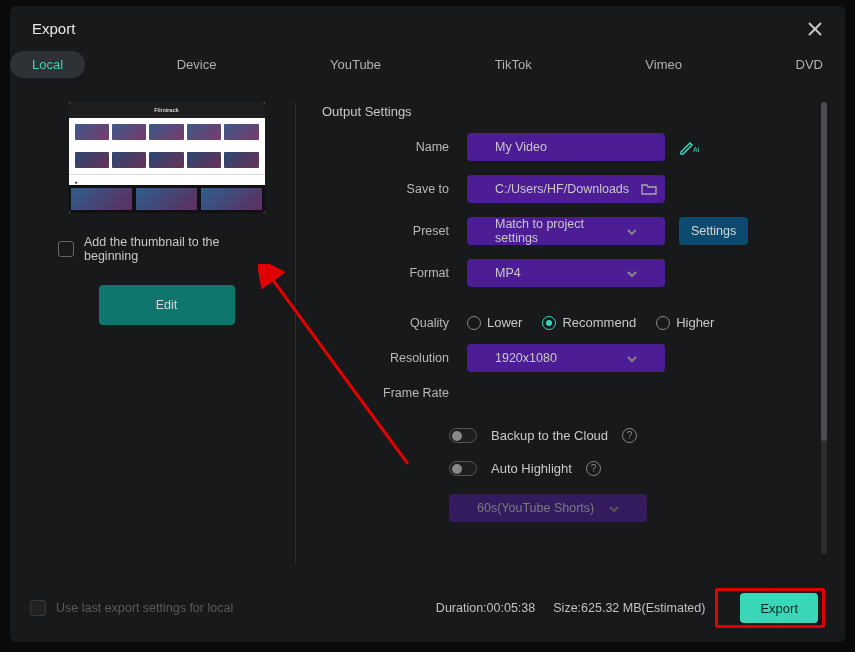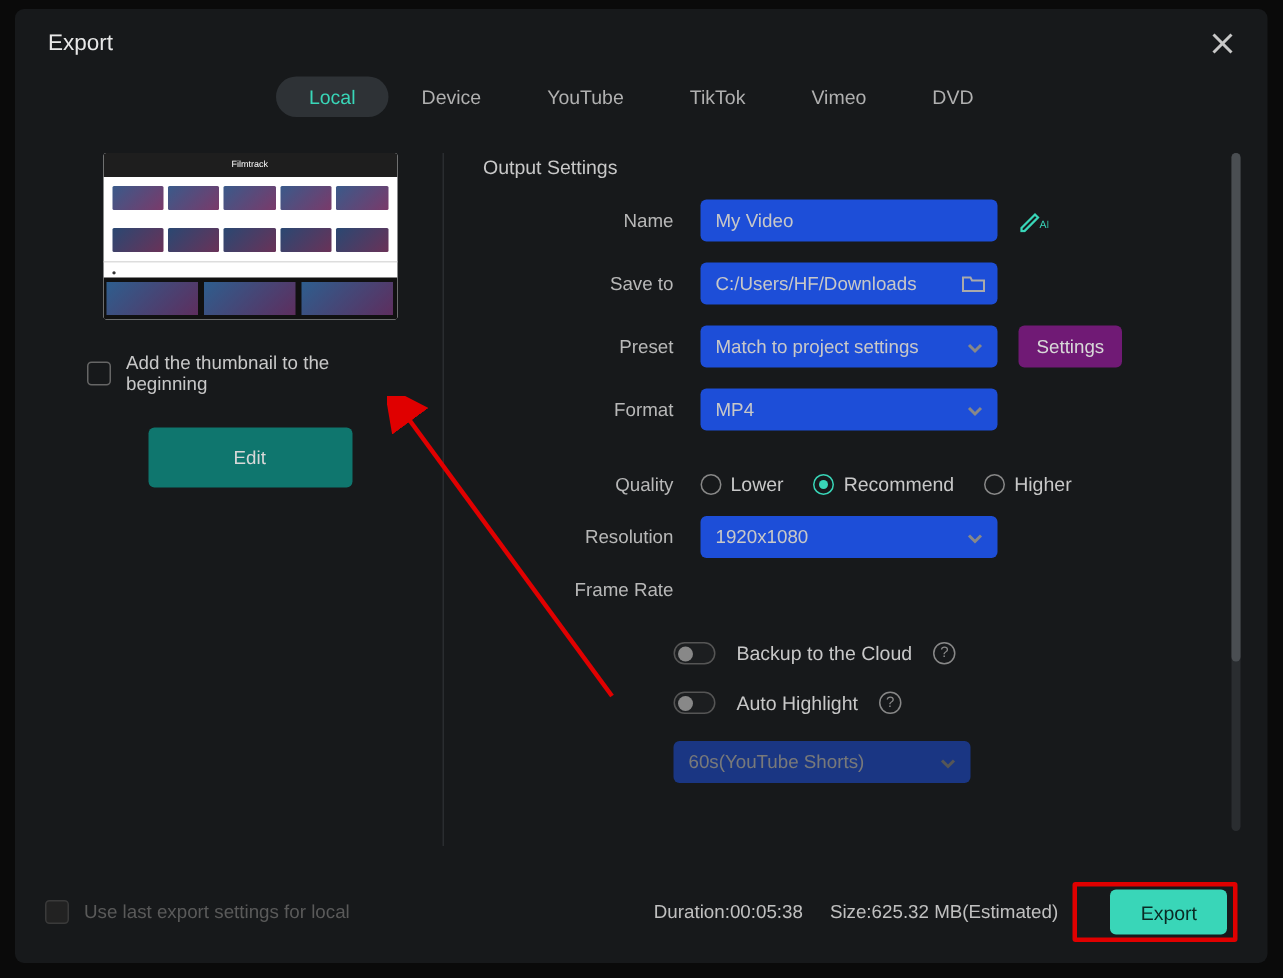--- a/index.html
+++ b/index.html
@@ -2,21 +2,21 @@
 <html><head>
 <meta charset="utf-8">
 <style>
   * { box-sizing: border-box; margin: 0; padding: 0; font-family: -apple-system, BlinkMacSystemFont, "Segoe UI", Arial, sans-serif; }
   body { width: 855px; height: 652px; background: #0a0a0a; color: #c8c8c8; font-size: 13px; position: relative; overflow: hidden; }
   .modal { position: absolute; inset: 6px 10px 10px 10px; background: #17191b; border-radius: 6px; display: flex; flex-direction: column; }
   .header { display: flex; justify-content: space-between; align-items: center; padding: 14px 22px 10px 22px; }
   .header h1 { font-size: 15px; font-weight: 500; color: #e8e8e8; }
   .close-icon { width: 16px; height: 16px; cursor: pointer; }
   .close-icon svg { width: 100%; height: 100%; stroke: #c8c8c8; stroke-width: 2; }
-  .tabs { display: flex; justify-content: center; gap: 0; padding: 4px 0 14px 0; }
+  .tabs { display: flex; justify-content: space-between; gap: 0; padding: 4px 0 14px 0; }
   .tab { padding: 6px 22px; border-radius: 14px; font-size: 13px; color: #b0b0b0; cursor: pointer; }
   .tab.active { background: #2e3236; color: #39d6b8; }
   .body { flex: 1; display: flex; padding: 0 20px 0 20px; gap: 0; overflow: hidden; }
   .left { width: 265px; padding: 10px 18px 0 26px; display: flex; flex-direction: column; align-items: center; }
   .thumb { width: 196px; height: 111px; background: #fff; border-radius: 2px; position: relative; overflow: hidden; }
   .thumb-top { height: 16px; background: #1e1e1e; display:flex; align-items:center; justify-content:center; font-size:6px; color:#fff; }
   .thumb-grid { padding: 6px; display: grid; grid-template-columns: repeat(5,1fr); gap:3px; }
   .thumb-cell { height: 16px; background: linear-gradient(135deg,#3a5a8a,#7a3a6a); border-radius:1px; }
   .thumb-row2 .thumb-cell { background: linear-gradient(135deg,#2a4872,#6a3258); }
   .thumb-text { padding: 4px 6px; font-size:5px; color:#333; border-top:1px solid #ddd; }
@@ -25,30 +25,30 @@
   .chkrow { display:flex; align-items:center; gap:10px; margin-top:22px; width:100%; padding-left:2px; }
   .chk { width:16px; height:16px; border:1.5px solid #666; border-radius:3px; cursor:pointer; flex-shrink:0; }
   .chk.disabled { border-color:#3a3a3a; background:#222; }
   .chkrow span { font-size:12.5px; color:#c8c8c8; }
   .edit-btn { margin-top:22px; width:136px; height:40px; background:#0f766e; border:none; border-radius:4px; color:#d8d8d8; font-size:12.5px; cursor:pointer; }
   .divider { width:1px; background:#2a2d30; margin:10px 0; }
   .right { flex:1; padding:12px 10px 0 26px; position:relative; }
   .section-title { font-size:13px; color:#c8c8c8; margin-bottom:14px; }
   .field { display:flex; align-items:center; margin-bottom:14px; }
   .field-label { width:145px; text-align:right; padding-right:18px; font-size:12.5px; color:#b8b8b8; }
-  .input, .select { height:28px; background:#1d4ed8; border:none; border-radius:4px; color:#c8c8c8; padding:0 10px; font-size:12.5px; }
+  .input, .select { height:28px; background:#4c1d95; border:none; border-radius:4px; color:#c8c8c8; padding:0 28px; font-size:12.5px; }
   .input { width:198px; }
   .select { width:198px; display:flex; align-items:center; justify-content:space-between; cursor:pointer; position:relative; }
   .select .chev { width:10px; height:10px; }
   .select .chev svg { stroke:#888; stroke-width:2; fill:none; }
   .select.disabled { opacity:.55; }
   .ai-icon { margin-left:14px; width:20px; height:16px; cursor:pointer; }
   .folder-icon { position:absolute; right:8px; top:6px; width:16px; height:16px; cursor:pointer; }
   .folder-wrap { position:relative; width:198px; }
-  .settings-btn { margin-left:14px; height:28px; padding:0 12px; background:#701a75; border:none; border-radius:4px; color:#d8d8d8; font-size:12.5px; cursor:pointer; }
+  .settings-btn { margin-left:14px; height:28px; padding:0 12px; background:#0c4a6e; border:none; border-radius:4px; color:#d8d8d8; font-size:12.5px; cursor:pointer; }
   .radios { display:flex; gap:20px; align-items:center; }
   .radio { display:flex; align-items:center; gap:6px; cursor:pointer; }
   .radio-circle { width:14px; height:14px; border:1.5px solid #888; border-radius:50%; display:flex; align-items:center; justify-content:center; }
   .radio.selected .radio-circle { border-color:#39d6b8; }
   .radio.selected .radio-dot { width:6px; height:6px; background:#39d6b8; border-radius:50%; }
   .gap { height:14px; }
   .toggle-row { display:flex; align-items:center; margin-bottom:18px; padding-left:127px; gap:14px; }
   .toggle { width:28px; height:15px; background:#1c1e20; border:1px solid #555; border-radius:8px; position:relative; cursor:pointer; }
   .toggle::after { content:""; position:absolute; left:2px; top:1.5px; width:10px; height:10px; background:#888; border-radius:50%; }
   .help-icon { width:15px; height:15px; border:1.2px solid #888; border-radius:50%; display:flex; align-items:center; justify-content:center; font-size:10px; color:#888; cursor:pointer; }

